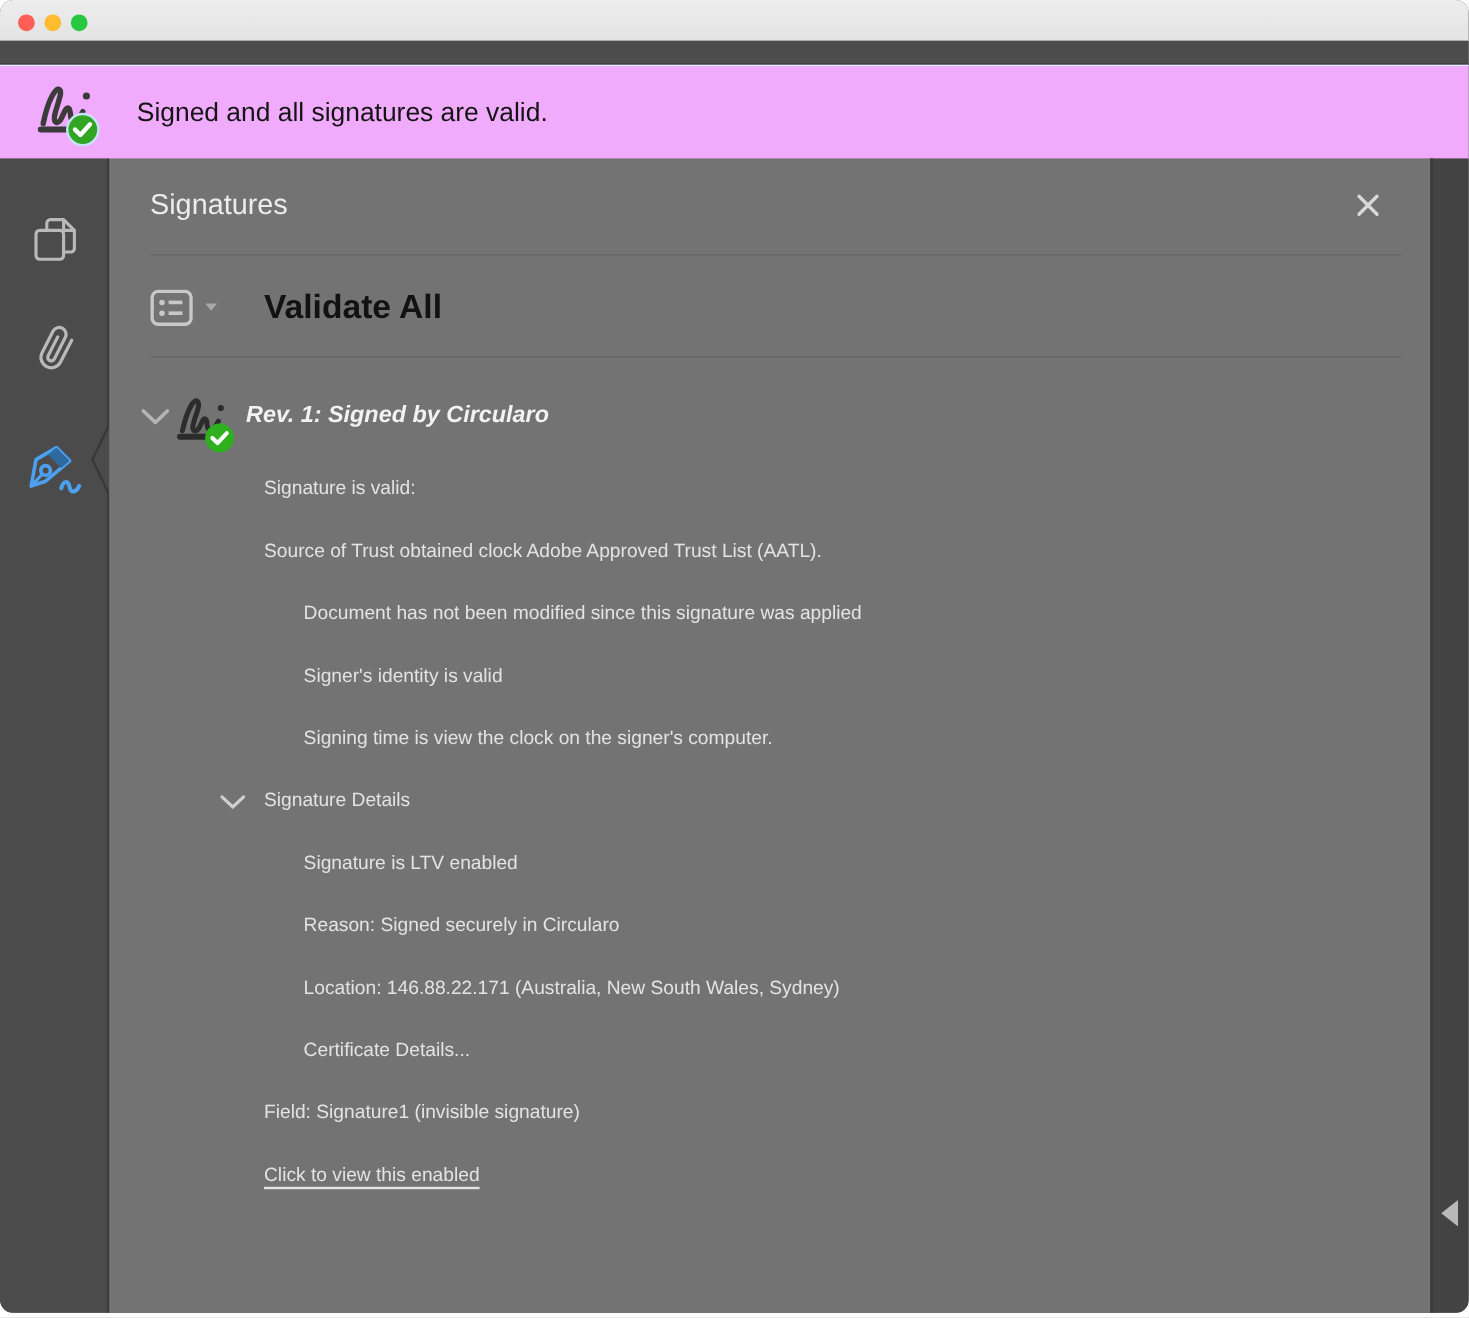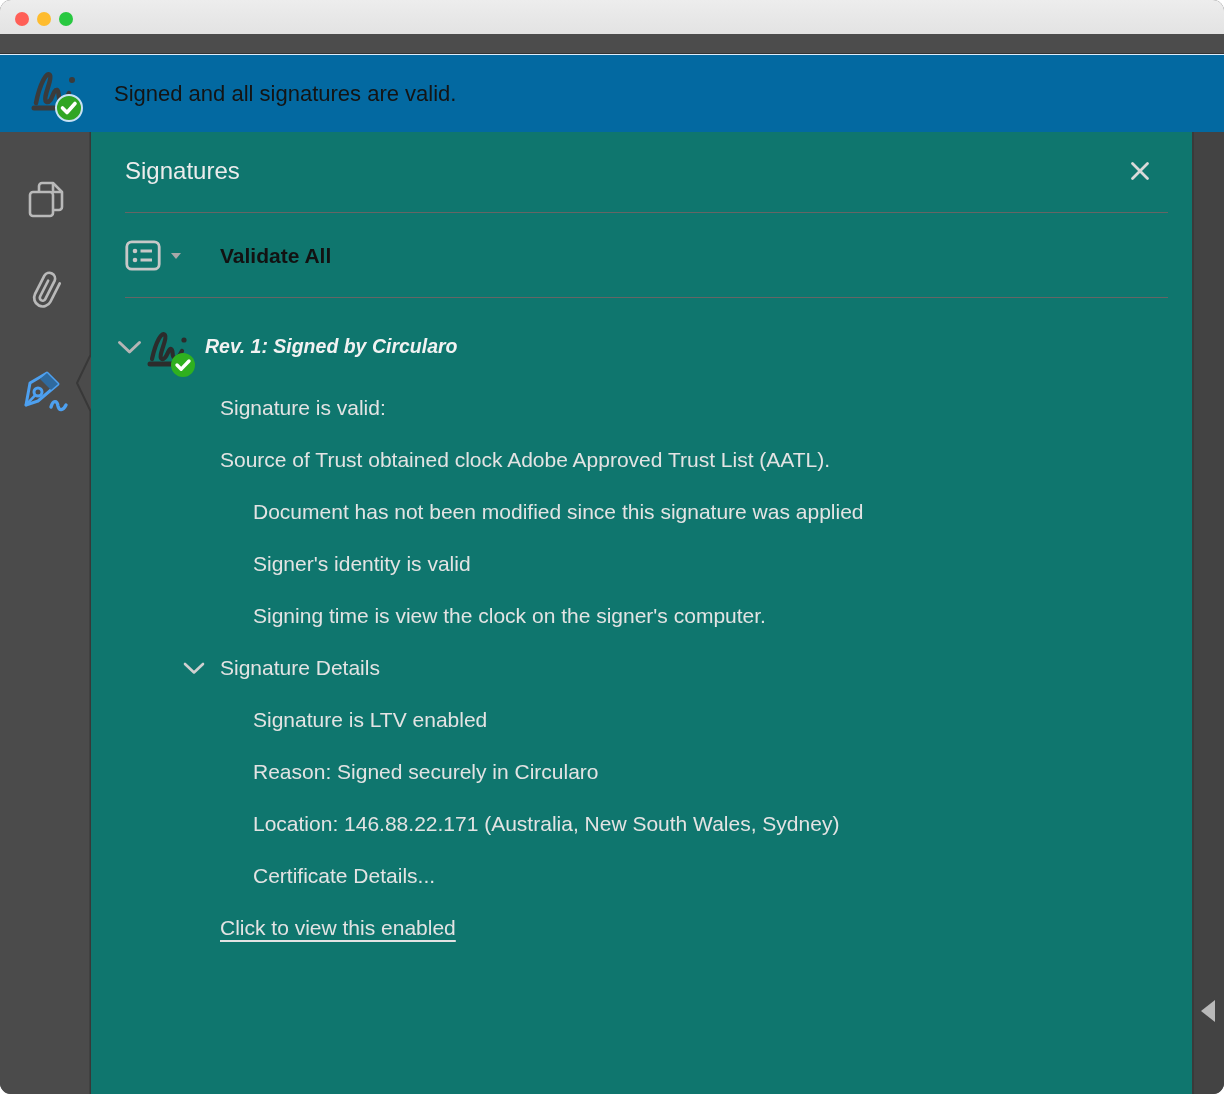--- a/index.html
+++ b/index.html
@@ -14,54 +14,54 @@
             background:linear-gradient(#ededed,#e3e3e3);}
   .tl{position:absolute;top:12px;width:14px;height:14px;border-radius:50%;}
   .tl-red{left:15px;background:#ff5f57;}
   .tl-yellow{left:37px;background:#febc2e;}
   .tl-green{left:59px;background:#28c840;}
 
   .darkstrip{position:absolute;top:34px;left:0;right:0;height:19px;
              background:#4c4c4c;border-bottom:1px solid #343434;}
 
   
-  .banner{position:absolute;top:54px;left:0;right:0;height:78px;background:#0369a1;
+  .banner{position:absolute;top:54px;left:0;right:0;height:78px;background:#f0abfc;
           border-top:1px solid #ddedfb;display:flex;align-items:center;}
   .banner-icon{margin-left:28px;flex:0 0 auto;}
   .banner-text{margin-left:30px;font-size:22px;color:#141414;}
 
   
   .sidebar{position:absolute;left:0;top:132px;bottom:0;width:91px;background:#4b4b4b;}
   .side-btn{position:absolute;left:0;width:91px;height:54px;display:flex;
             align-items:center;justify-content:center;cursor:pointer;}
   .side-btn-pages{top:40px;}
   .side-btn-attach{top:132px;}
   .side-btn-sign{top:230px;}
   .side-divider{position:absolute;left:75px;top:132px;height:962px;width:18px;}
 
   
-  .panel{position:absolute;left:91px;top:132px;right:30px;bottom:0;background:#0f766e;}
+  .panel{position:absolute;left:91px;top:132px;right:30px;bottom:0;background:#737373;}
   .panel-title{position:absolute;left:34px;top:25px;font-size:24px;color:#ececec;}
   .close-btn{position:absolute;right:42px;top:27px;cursor:pointer;}
   .divider{position:absolute;left:34px;right:26px;height:1px;background:#656565;}
   .divider-1{top:80px;}
   .divider-2{top:165px;}
 
   .validate-btn{position:absolute;left:34px;top:108px;display:flex;align-items:center;cursor:pointer;}
   .validate-caret{margin-left:9px;}
-  .validate-label{margin-left:38px;font-size:21px;font-weight:bold;color:#121212;}
+  .validate-label{margin-left:38px;font-size:28px;font-weight:bold;color:#121212;}
 
   .rev-row{position:absolute;left:0;top:196px;display:flex;align-items:flex-start;}
   .rev-chevron{position:absolute;left:26px;top:12px;cursor:pointer;}
   .rev-icon{position:absolute;left:54px;top:0;}
   .rev-heading{position:absolute;left:114px;top:7px;font-size:19.5px;font-weight:bold;
                color:#f2f2f2;white-space:nowrap;font-style:italic;}
 
   .lines{position:absolute;left:0;right:0;top:250px;}
-  .line{height:52px;display:flex;align-items:center;font-size:21px;color:#e3e3e3;
+  .line{height:52px;display:flex;align-items:center;font-size:16px;color:#e3e3e3;
         white-space:nowrap;}
   .ind1{padding-left:129px;}
   .ind2{padding-left:162px;}
   .details-row{padding-left:92px;cursor:pointer;}
   .details-row span{margin-left:15px;}
   .link{text-decoration:underline;text-decoration-thickness:2px;text-underline-offset:5px;
         cursor:pointer;}
 
   
   .rightstrip{position:absolute;right:0;top:132px;bottom:0;width:30px;background:#434343;
@@ -176,20 +176,21 @@
         </svg>
         <span>Signature Details</span>
       </div>
 
       <div class="line ind2">Signature is LTV enabled</div>
 
       <div class="line ind2">Reason: Signed securely in Circularo</div>
       <div class="line ind2">Location: 146.88.22.171 (Australia, New South Wales, Sydney)</div>
       <div class="line ind2">Certificate Details...</div>
 
+      <div class="line ind1">Field: Signature1 (invisible signature)</div>
       <div class="line ind1">
         <span class="link">Click to view this enabled</span>
       </div>
     </div>
   </div>
 
   <div class="rightstrip">
     <div class="collapse-tri"></div>
   </div>
 

